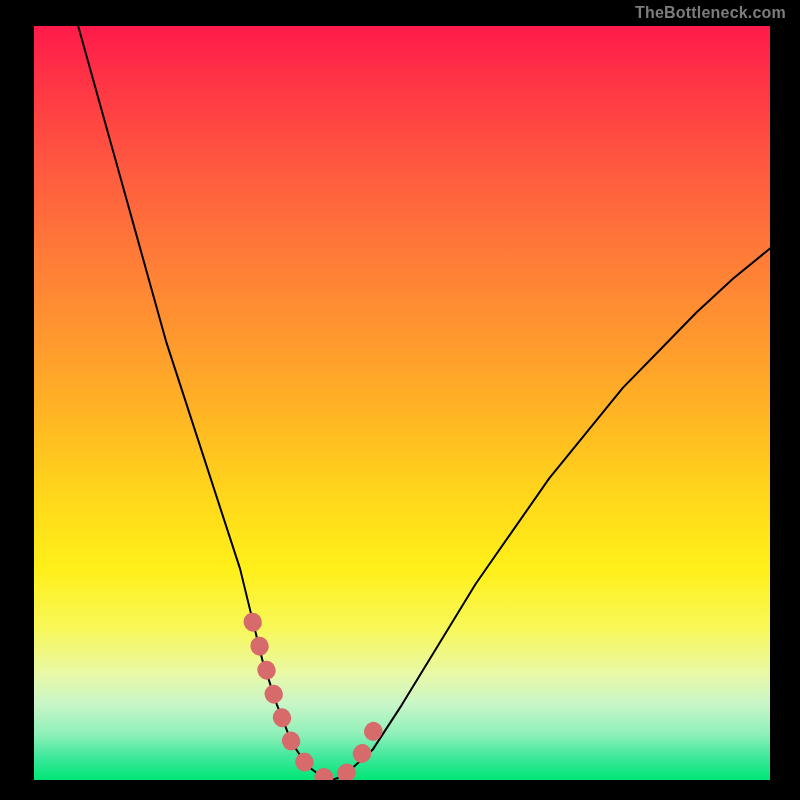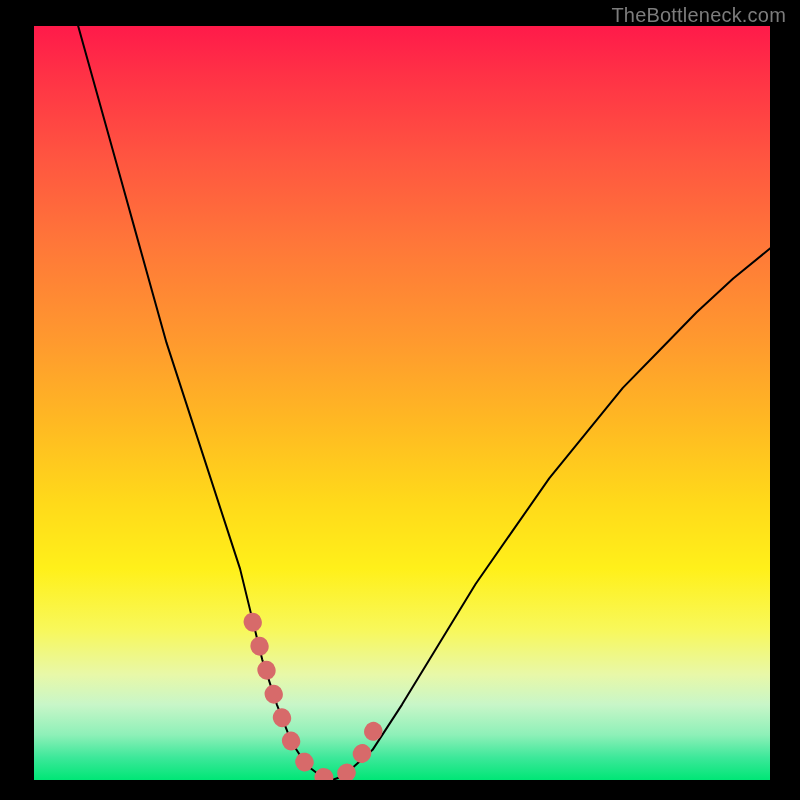--- a/index.html
+++ b/index.html
@@ -41,23 +41,23 @@
       #8ef0b8 94%,
       #3de89a 97%,
       #00e676 100%
     );
   }
   .watermark {
     position: absolute;
     top: 4px;
     right: 14px;
     color: #7c7c7c;
-    font-size: 20px;
+    font-size: 16px;
     letter-spacing: 0.2px;
-    font-weight: 400;
+    font-weight: 700;
     user-select: none;
   }
   svg.curve {
     position: absolute;
     left: 0;
     top: 0;
     width: 736px;
     height: 754px;
   }
 </style>

